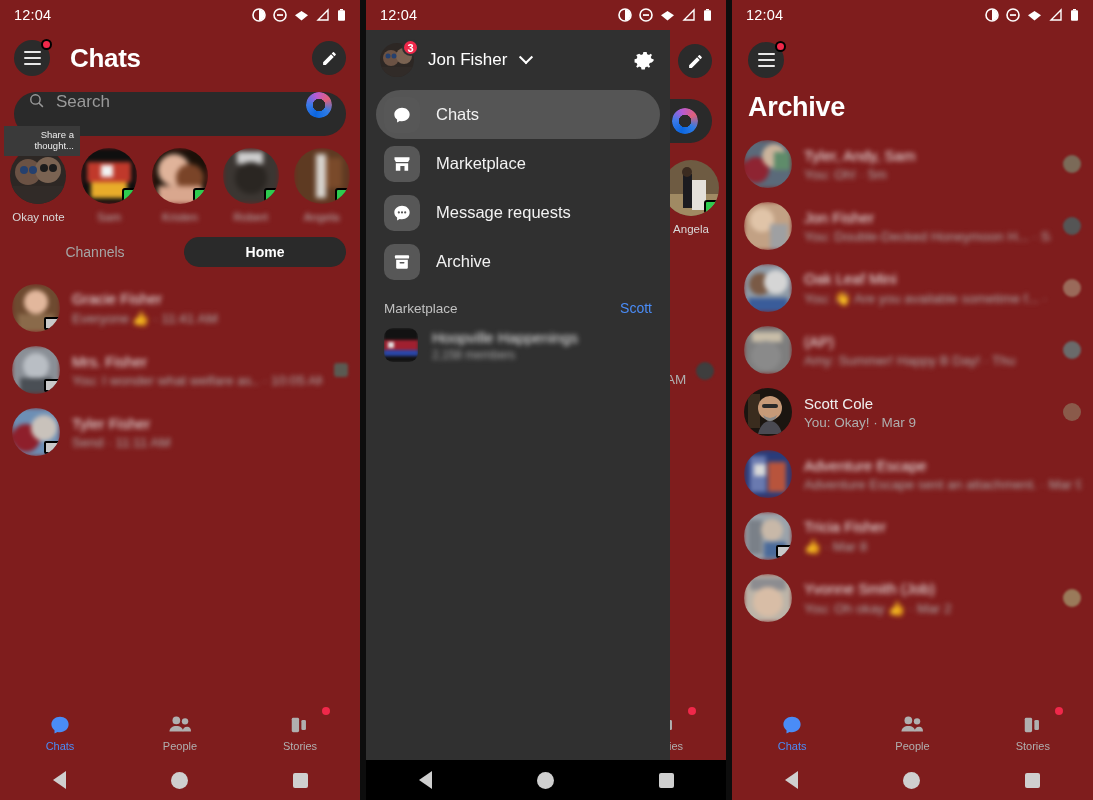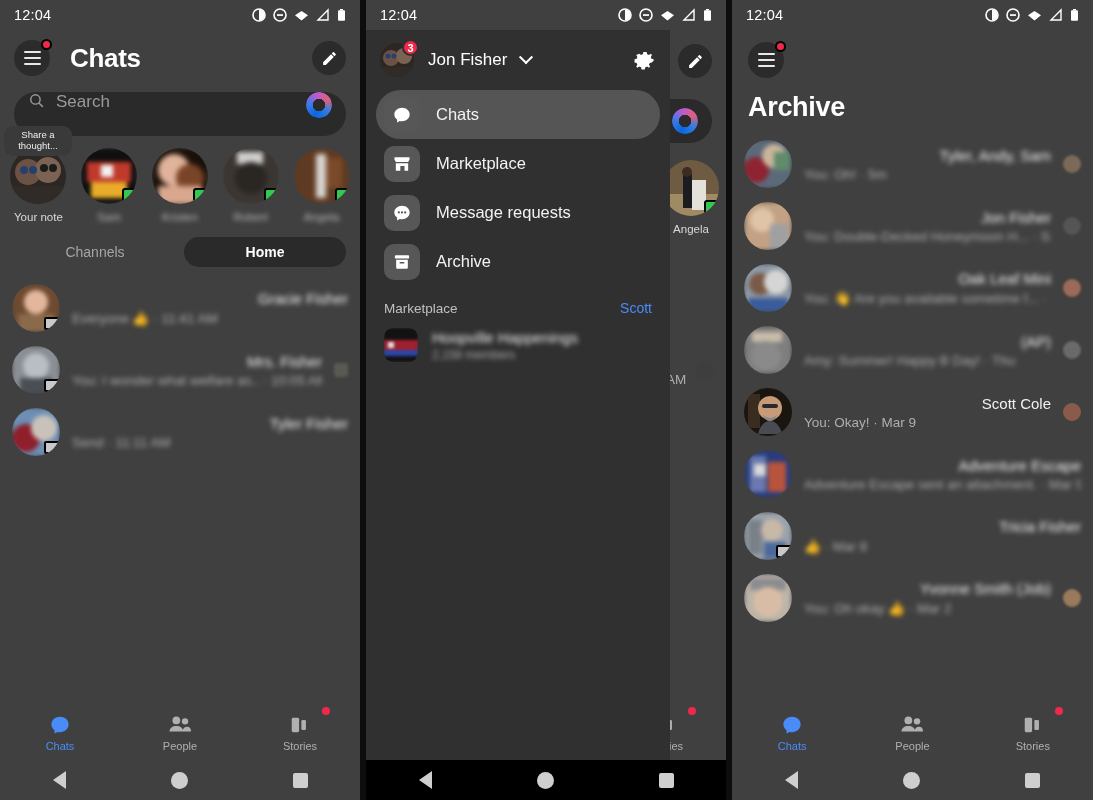--- a/index.html
+++ b/index.html
@@ -4,21 +4,21 @@
 <style>
   * { box-sizing: border-box; margin: 0; padding: 0; }
   html, body {
     width: 1093px; height: 800px;
     background: #000;
     font-family: "Liberation Sans", sans-serif;
     overflow: hidden;
   }
   .stage { position: relative; width: 1093px; height: 800px; background: #0a0a0a; display: flex; }
 
-  .panel { position: relative; height: 800px; background: #404040; overflow: hidden; flex: none; }
+  .panel { position: relative; height: 800px; background: #7f1d1d; overflow: hidden; flex: none; }
   #panel-1 { width: 360px; }
   .gap { width: 6px; height: 800px; background: #0d0d0d; flex: none; }
   #panel-2 { width: 360px; }
   #panel-3 { width: 361px; }
 
   
   .statusbar {
     height: 30px; display: flex; align-items: center;
     justify-content: space-between; padding: 0 14px;
     color: #fff; font-size: 14.5px; letter-spacing: .2px;
@@ -67,43 +67,43 @@
 
   
   .notes { display: flex; padding: 12px 10px 0; gap: 14px; }
   .note { width: 58px; display: flex; flex-direction: column; align-items: center; position: relative; }
   .note-av { width: 56px; height: 56px; border-radius: 50%; position: relative; overflow: hidden; }
   .note-label { font-size: 11.5px; color: #d8d8d8; margin-top: 7px; white-space: nowrap; }
   .note-label.blur { filter: blur(2.6px); color: #b8b8b8; }
   .bubble {
     position: absolute; top: -22px; left: -6px; z-index: 4;
     background: #3a3a3a; color: #eee; font-size: 9.5px;
-    border-radius: 9px; padding: 4px 6px; line-height: 1.15;
-    width: 68px; text-align: center;
+    border-radius: 0; padding: 4px 6px; line-height: 1.15;
+    width: 76px; text-align: right;
   }
   .green-dot {
     position: absolute; right: 1px; bottom: 2px; width: 14px; height: 14px;
     background: #2ecb4f; border: 2.5px solid #000; border-radius: 3px;
   }
 
   
   .tabs { display: flex; margin: 14px 14px 0; gap: 8px; }
   .tab {
     flex: 1; height: 30px; border-radius: 15px; display: flex;
     align-items: center; justify-content: center; font-size: 14px; color: #a5a5a5;
   }
   .tab.active { background: #2a2a2a; color: #fff; font-weight: bold; }
 
   
   .rows { margin-top: 10px; }
   .row { display: flex; align-items: center; height: 62px; padding: 0 12px; gap: 12px; }
   .avatar { width: 48px; height: 48px; border-radius: 50%; flex: none; position: relative; overflow: hidden; }
   .av-badge { position: absolute; right: 0; bottom: 2px; width: 16px; height: 13px; background: #c9c9c9; border: 2px solid #000; border-radius: 2px; }
   .row-body { flex: 1; min-width: 0; }
-  .row-name { font-size: 15px; color: #f0f0f0; margin-bottom: 3px; white-space: nowrap; overflow: hidden; text-align: right; }
+  .row-name { font-size: 15px; color: #f0f0f0; margin-bottom: 3px; white-space: nowrap; overflow: hidden; }
   .row-sub { font-size: 13.5px; color: #aeaeae; white-space: nowrap; overflow: hidden; }
   .blurtxt { filter: blur(2.4px); }
   .row-right { width: 18px; height: 18px; border-radius: 50%; flex: none; }
 
   
   .botnav { position: absolute; left: 0; right: 0; bottom: 40px; height: 54px; display: flex; }
   .nav-item { flex: 1; display: flex; flex-direction: column; align-items: center; justify-content: center; position: relative; }
   .nav-label { font-size: 11px; color: #b0b0b0; margin-top: 4px; }
   .nav-item.active .nav-label { color: #4a8cf7; }
   .nav-badge { position: absolute; top: 1px; right: 30px; width: 8px; height: 8px; border-radius: 50%; background: #f0284a; }
@@ -216,21 +216,21 @@
               <rect width="56" height="56" fill="#2d2724"></rect>
               <circle cx="18" cy="24" r="13" fill="#6b5244"></circle>
               <circle cx="38" cy="22" r="13" fill="#7a6352"></circle>
               <rect y="38" width="56" height="18" fill="#312b28"></rect>
               <circle cx="14" cy="22" r="4" fill="#25406e"></circle>
               <circle cx="23" cy="22" r="4" fill="#25406e"></circle>
               <circle cx="34" cy="20" r="4" fill="#1c1c1c"></circle>
               <circle cx="43" cy="20" r="4" fill="#1c1c1c"></circle>
             </svg>
         </div>
-        <div class="note-label">Your note</div>
+        <div class="note-label">Okay note</div>
       </div>
       <div class="note">
         <div class="note-av">
           <svg class="pf" viewBox="0 0 56 56" style="filter:blur(2.2px)">
               <rect width="56" height="56" fill="#0f0f0f"></rect>
               <rect x="6" y="14" width="44" height="20" fill="#c0392b"></rect>
               <rect x="20" y="17" width="12" height="12" fill="#f2f2f2"></rect>
               <rect x="10" y="34" width="36" height="16" fill="#e8ac2a"></rect>
             </svg>
           <div class="green-dot"></div>

